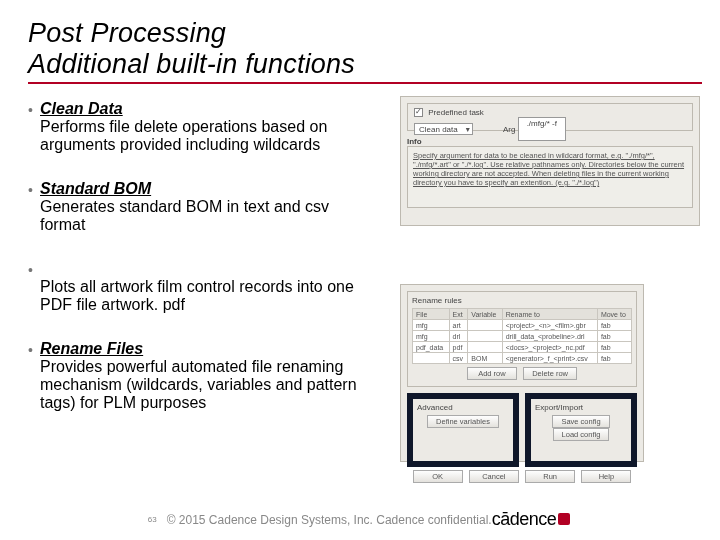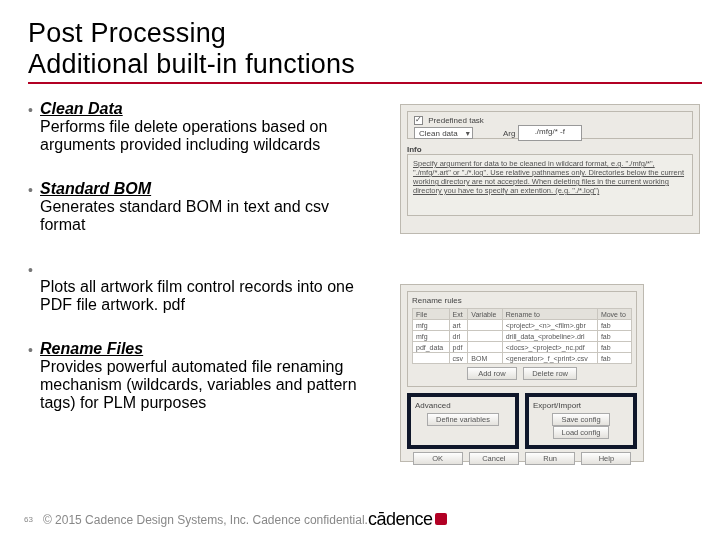--- a/index.html
+++ b/index.html
@@ -1,55 +1,55 @@
 <!DOCTYPE html>
 <html><head>
 <meta charset="utf-8">
 <style>
   * { box-sizing: border-box; margin: 0; padding: 0; }
   html, body { width: 720px; height: 540px; font-family: Arial, Helvetica, sans-serif; background: #fff; color: #000; }
   .slide { position: relative; width: 720px; height: 540px; }
-  .title-block { position: absolute; left: 28px; top: 18px; }
+  .title-block { position: absolute; left: 28px; top: 18px; font-style: italic; }
   .title-line { font-size: 27px; font-weight: 400; letter-spacing: 0.2px; }
   .title-rule { position: absolute; left: 28px; top: 82px; width: 674px; height: 2px; background: #b20024; }
   .content-col { position: absolute; left: 28px; top: 100px; width: 350px; }
   .bullet { display: flex; margin-bottom: 26px; }
   .dot { width: 12px; flex: 0 0 12px; color: #777; font-size: 14px; line-height: 20px; }
   .bcontent { flex: 1; }
   .bhead { font-weight: 700; font-style: italic; text-decoration: underline; font-size: 16px; line-height: 18px; }
   .bdesc { font-size: 16px; line-height: 18px; margin-top: 21px; }
-  .footer { position: absolute; left: 24px; bottom: 10px; width: 672px; display: flex; align-items: center; justify-content: flex-start; }
+  .footer { position: absolute; left: 24px; bottom: 10px; width: 672px; display: flex; align-items: center; justify-content: center; }
   .fleft { display: flex; align-items: center; gap: 10px; }
   .pageno { font-size: 8px; color: #888; }
   .copyright { font-size: 12px; color: #888; }
   .logo { display: flex; align-items: center; gap: 2px; }
   .logotext { font-family: Arial, sans-serif; font-size: 18px; letter-spacing: -0.5px; }
   .logodot { width: 12px; height: 12px; background: #b20024; border-radius: 2px; margin-right: 2px; position: relative; top: -1px; }
   
-  .panel1 { position: absolute; left: 400px; top: 104px; width: 300px; height: 130px; background: #eceae5; border: 1px solid #bdb9b0; font-size: 8px; color: #444; }
+  .panel1 { position: absolute; left: 400px; top: 96px; width: 300px; height: 130px; background: #eceae5; border: 1px solid #bdb9b0; font-size: 8px; color: #444; }
   .panel1 .gbox { margin: 6px; border: 1px solid #bdb9b0; height: 28px; padding: 4px 6px; }
   .panel1 .chk { display: inline-block; width: 9px; height: 9px; border: 1px solid #888; background:#fff; vertical-align: middle; margin-right: 3px; }
   .panel1 .chk.on::after { content:"✓"; font-size:8px; position:relative; top:-2px; left:0; }
   .panel1 .sel { display:inline-block; border:1px solid #999; background:#fff; padding:0 14px 0 4px; height:12px; line-height:12px; vertical-align:middle; position:relative;}
   .panel1 .sel::after { content:"▾"; position:absolute; right:2px; top:0; font-size:8px; color:#555;}
   .panel1 .arglab { margin-left: 28px; }
-  .panel1 .argfield { display:inline-block; border:1px solid #999; background:#fff; padding:0 16px; height:16px; line-height:12px; min-width:46px; vertical-align:middle;}
+  .panel1 .argfield { display:inline-block; border:1px solid #999; background:#fff; padding:0 8px; height:24px; line-height:12px; min-width:46px; vertical-align:middle;}
   .panel1 .info { margin:2px 6px 6px 6px; }
   .panel1 .infohead { font-weight:700; }
   .panel1 .infobody { border:1px solid #bdb9b0; background:#efeee9; padding:4px 5px; height:62px; font-size:7.5px; line-height:9px; color:#555; overflow:hidden;text-decoration:underline;}
   .panel2 { position: absolute; left: 400px; top: 284px; width: 244px; height: 178px; background: #eceae5; border: 1px solid #bdb9b0; font-size: 8px; color: #444;}
   .panel2 .rr { margin:6px; border:1px solid #bdb9b0; padding:4px 4px 6px 4px; }
   .panel2 .rrlabel { font-size:8px; margin-bottom:3px; display:block; }
   .panel2 table { width:100%; border-collapse:collapse; background:#fff; }
   .panel2 th, .panel2 td { border:1px solid #c9c6bf; font-size:7px; padding:1px 3px; height:11px; text-align:left; color:#555; }
   .panel2 th { background:#e3e1db; font-weight:400;}
   .panel2 .midbtns { text-align:center; margin-top:3px;}
   .panel2 .btn { display:inline-block; border:1px solid #aaa; background:linear-gradient(#fefefe,#e4e2dd); padding:1px 8px; font-size:7.5px; color:#555; margin:0 2px; min-width:50px; text-align:center;}
   .panel2 .secrow { display:flex; gap:6px; margin:2px 6px; }
-  .panel2 .secbox { flex:1; border:4px solid #0f172a; padding:4px 4px 6px 4px;}
+  .panel2 .secbox { flex:1; border:6px solid #0f172a; padding:4px 4px 20px 4px;}
   .panel2 .seclab { font-size:8px; display:block; margin-bottom:3px;}
   .panel2 .botrow { text-align:center; margin:3px 6px 4px 6px;}
 </style>
 </head>
 <body>
 
 <div class="slide">
 
   <div class="title-block">
     <div class="title-line">Post Processing</div>

